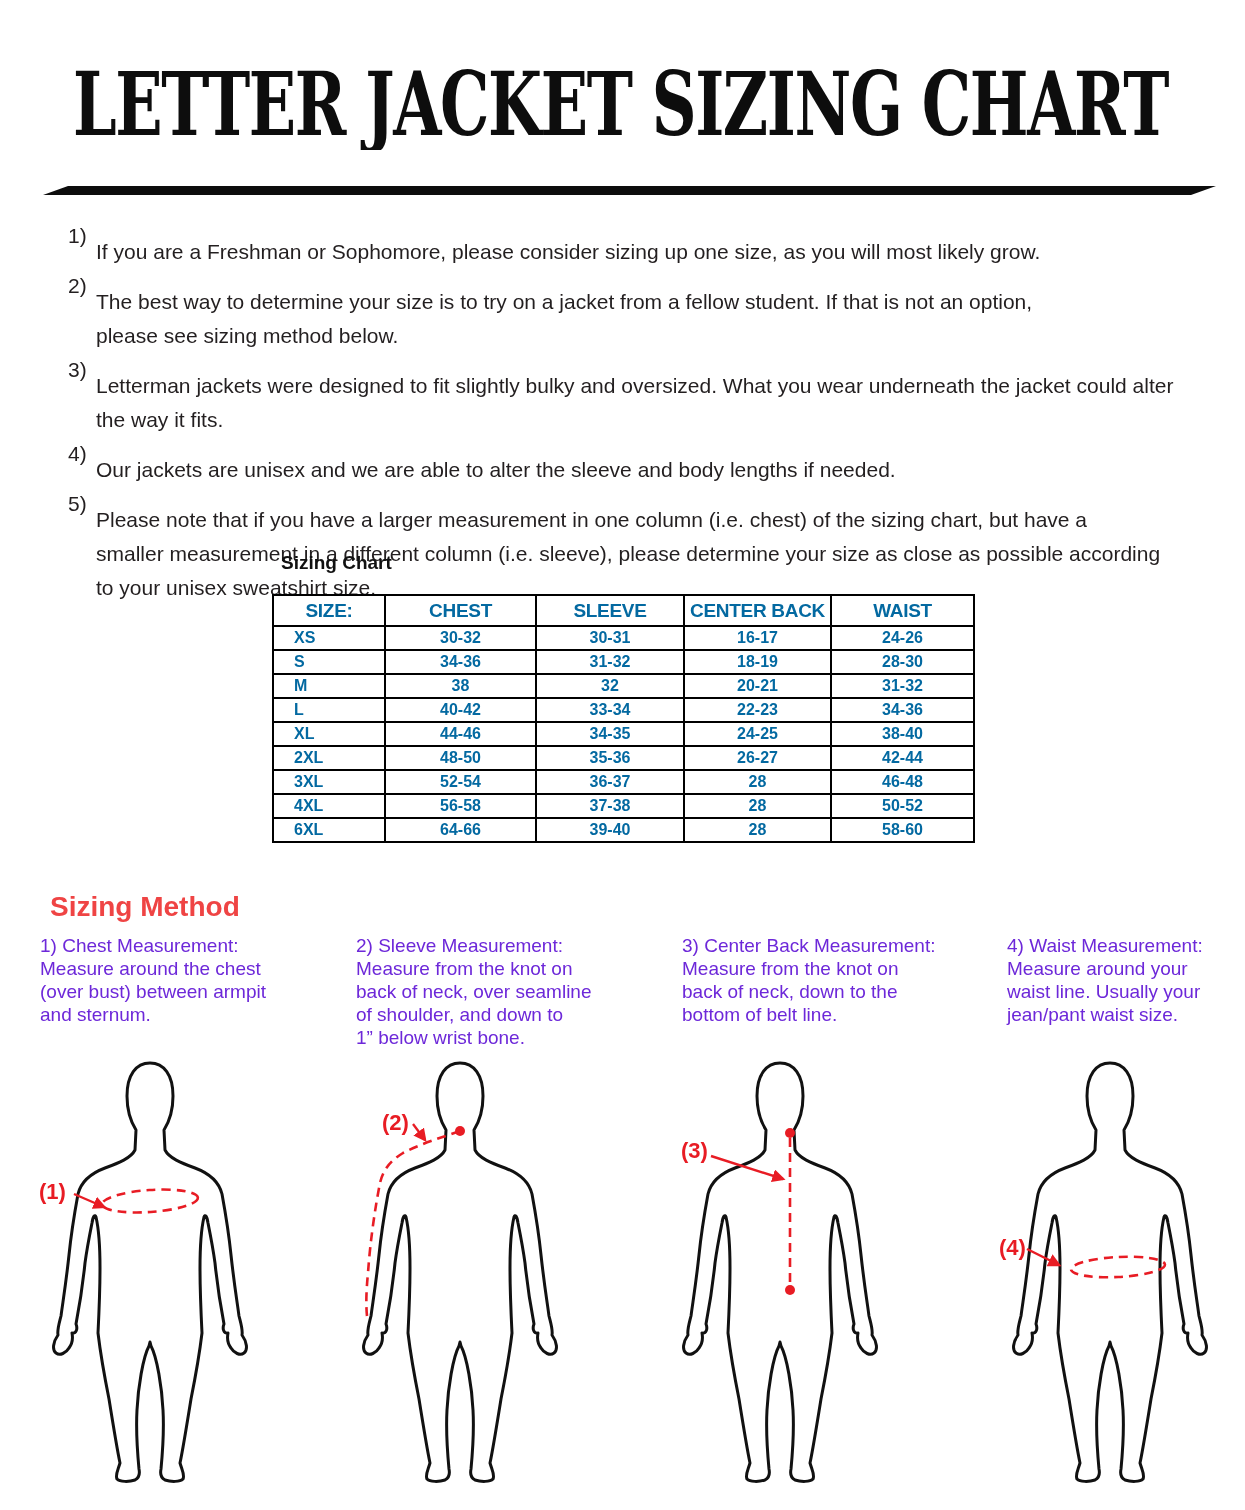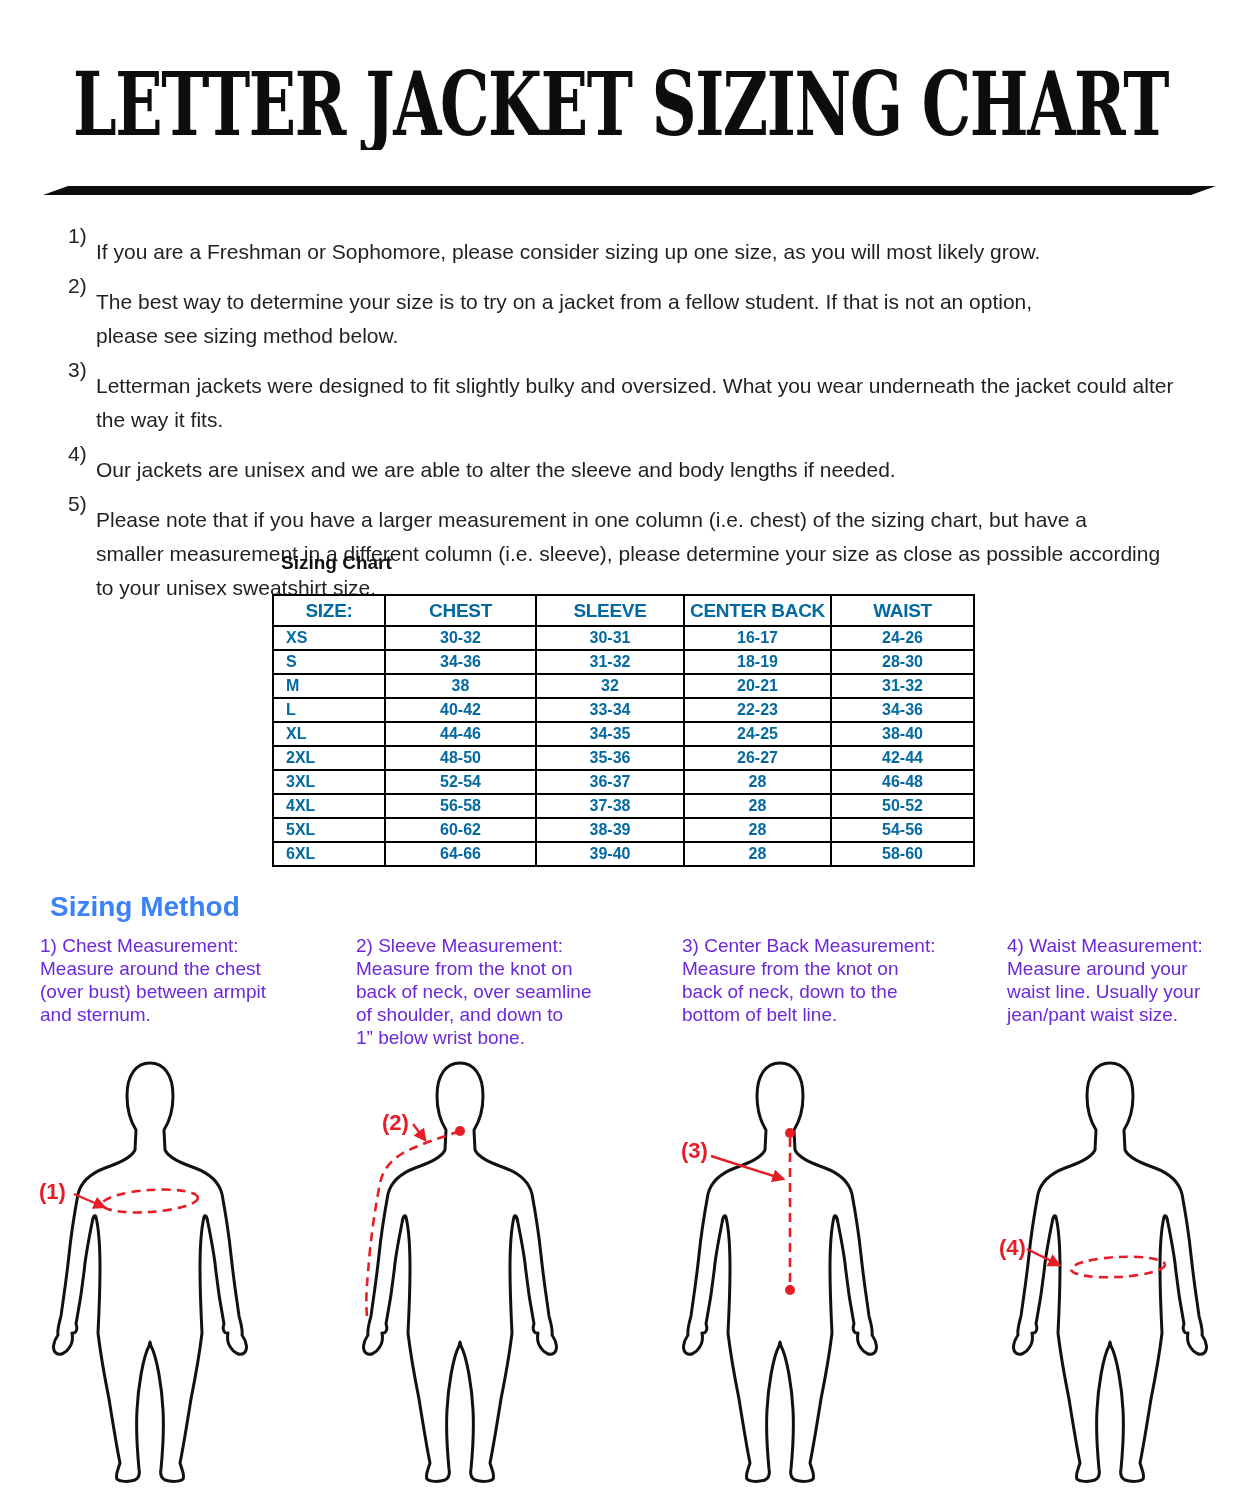--- a/index.html
+++ b/index.html
@@ -25,23 +25,23 @@
   .chart-heading{left:281px;top:552px;font-size:19px;font-weight:bold;color:#111;}
   .sizing-table{
     left:272px;top:594px;border-collapse:collapse;table-layout:fixed;width:701px;
     color:#0369a1;
   }
   .sizing-table th,.sizing-table td{
     border:2px solid #000;text-align:center;padding:0;overflow:hidden;white-space:nowrap;
   }
   .sizing-table th{height:29px;font-size:19px;letter-spacing:-0.3px;}
   .sizing-table td{height:22px;font-size:16px;font-weight:bold;}
-  .sizing-table td.size-cell{text-align:left;padding-left:12px;}
-  
-  .method-heading{left:50px;top:891px;font-size:28px;font-weight:bold;color:#3b82f6;}
+  .sizing-table td.size-cell{text-align:left;padding-left:20px;}
+  
+  .method-heading{left:50px;top:891px;font-size:28px;font-weight:bold;color:#ef4444;}
   .method-step{top:934px;font-size:19px;line-height:23px;white-space:pre-line;color:#6d28d9;}
   .step-0{left:40px;width:290px;}
   .step-1{left:356px;width:300px;}
   .step-2{left:682px;width:310px;}
   .step-3{left:1007px;width:230px;}
   
   .figure{width:250px;height:445px;top:1058px;}
   .fig-0{left:25px;} .fig-1{left:335px;} .fig-2{left:655px;} .fig-3{left:985px;}
   .figure use{stroke:#111;fill:#fff;stroke-width:3;stroke-linejoin:round;stroke-linecap:round;}
   .red-dash{fill:none;stroke:#e81c24;stroke-width:2.6;stroke-dasharray:9 6;}
@@ -196,27 +196,20 @@
         <td>46-48</td>
       </tr>
       <tr>
         <td class="size-cell">4XL</td>
         <td>56-58</td>
         <td>37-38</td>
         <td>28</td>
         <td>50-52</td>
       </tr>
       <tr>
-        <td class="size-cell">5XL</td>
-        <td>60-62</td>
-        <td>38-39</td>
-        <td>28</td>
-        <td>54-56</td>
-      </tr>
-      <tr>
         <td class="size-cell">6XL</td>
         <td>64-66</td>
         <td>39-40</td>
         <td>28</td>
         <td>58-60</td>
       </tr>
     </tbody>
   </table>
 
   <div class="abs method-heading">Sizing Method</div>

